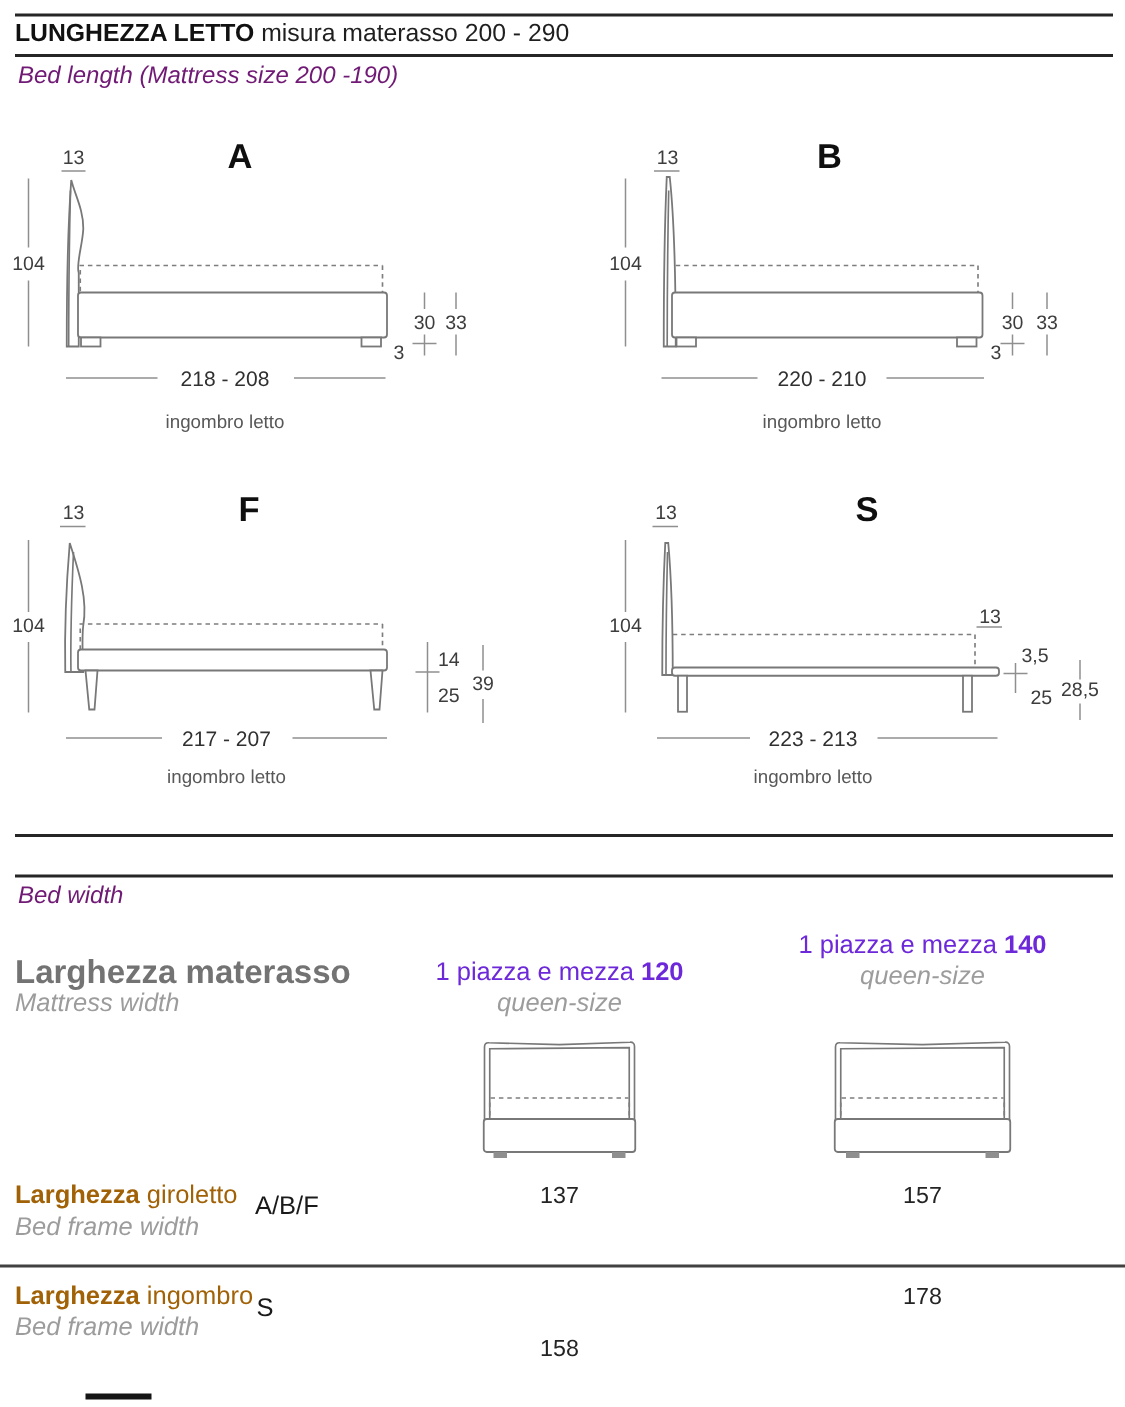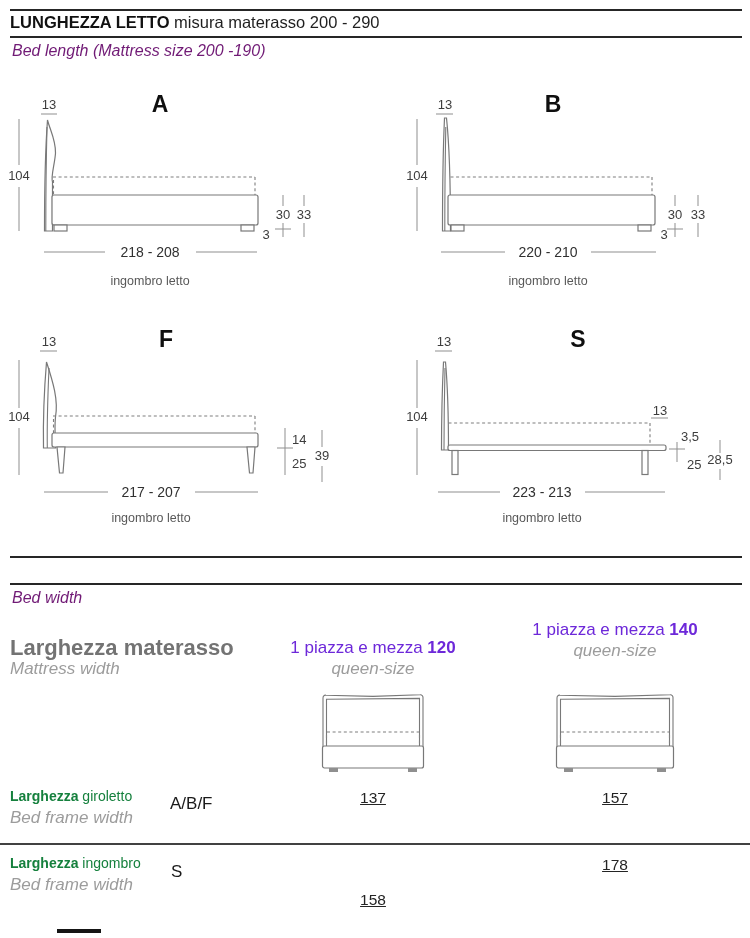--- a/index.html
+++ b/index.html
@@ -5,26 +5,26 @@
   html,body { margin:0; padding:0; background:#fff; }
   .page { position:relative; width:750px; height:938px; background:#fff;
           font-family:"Liberation Sans", sans-serif; overflow:hidden; }
   .rule { position:absolute; background:#262626; }
   .sec-title { position:absolute; font-size:16.5px; font-weight:700; color:#111; white-space:nowrap; }
   .sec-title .note { font-weight:400; color:#1f1f1f; }
   .sec-sub { position:absolute; font-style:italic; font-size:16px; color:#701a75; white-space:nowrap; }
   .col { position:absolute; width:220px; text-align:center; }
   .lbl-block { position:absolute; left:10px; }
   .lbl-bold { font-weight:700; font-size:22px; color:#737373; line-height:21px; }
-  .lbl-line { font-size:14px; color:#15803d; line-height:21px; }
+  .lbl-line { font-size:17px; color:#a16207; line-height:21px; }
   .lbl-line b { font-weight:700; }
   .lbl-it { font-style:italic; font-size:17px; color:#9c9c9c; line-height:21px; }
   .size-line { font-size:17px; color:#6d28d9; line-height:21px; }
   .size-line b { font-weight:700; }
-  .val { position:absolute; width:220px; text-align:center; font-size:15.5px; color:#242424;text-decoration:underline; }
+  .val { position:absolute; width:220px; text-align:center; font-size:15.5px; color:#242424; }
   .variant { position:absolute; font-size:17px; color:#1a1a1a; }
   .diag, .icon { position:absolute; overflow:visible; }
   svg text { font-family:"Liberation Sans", sans-serif; }
   .ttl { font-size:23px; font-weight:700; fill:#0f0f0f; }
   .dim-text { font-size:13px; fill:#3d3d3d; }
   .len-text { font-size:14px; fill:#303030; }
   .cap-text { font-size:12.5px; fill:#585858; }
   .bed  { fill:#fff; stroke:#787878; stroke-width:1.2; }
   .bedl { fill:none; stroke:#787878; stroke-width:1.1; }
   .dash { fill:none; stroke:#7e7e7e; stroke-width:1.1; stroke-dasharray:3 2.6; }

